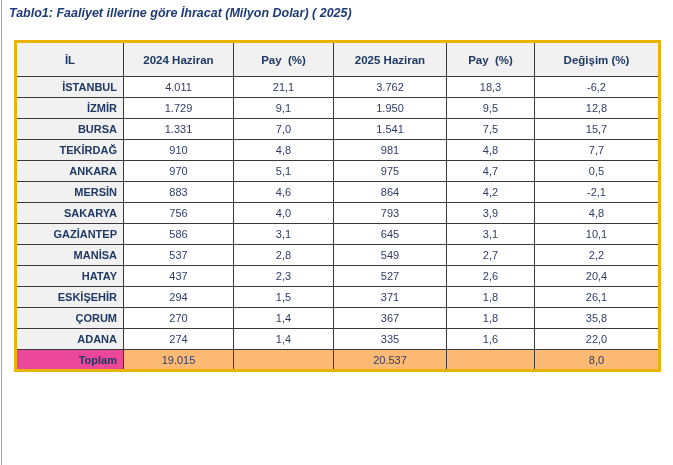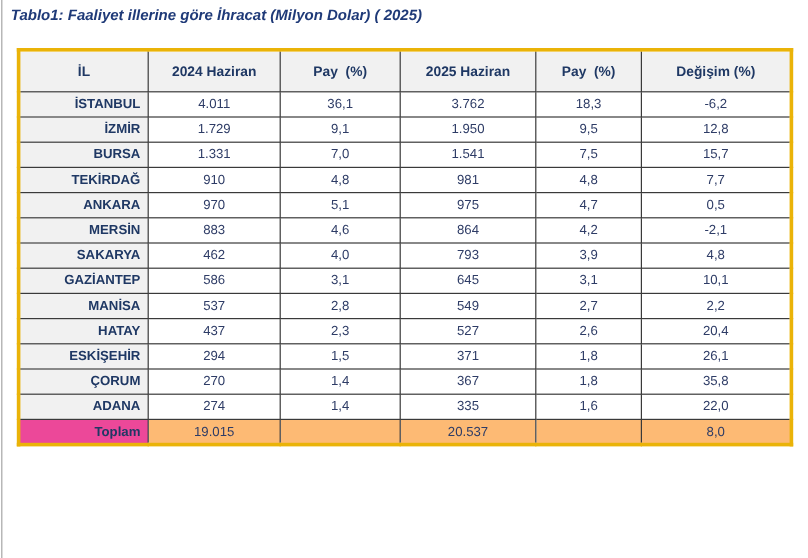--- a/index.html
+++ b/index.html
@@ -99,21 +99,21 @@
           <th>Pay  (%)</th>
           <th>2025 Haziran</th>
           <th>Pay  (%)</th>
           <th>Değişim (%)</th>
         </tr>
     </thead>
     <tbody>
         <tr>
           <td class="il-cell">İSTANBUL</td>
           <td>4.011</td>
-          <td>36,1</td>
+          <td>21,1</td>
           <td>3.762</td>
           <td>18,3</td>
           <td>-6,2</td>
         </tr>
         <tr>
           <td class="il-cell">İZMİR</td>
           <td>1.729</td>
           <td>9,1</td>
           <td>1.950</td>
           <td>9,5</td>
@@ -146,21 +146,21 @@
         <tr>
           <td class="il-cell">MERSİN</td>
           <td>883</td>
           <td>4,6</td>
           <td>864</td>
           <td>4,2</td>
           <td>-2,1</td>
         </tr>
         <tr>
           <td class="il-cell">SAKARYA</td>
-          <td>462</td>
+          <td>756</td>
           <td>4,0</td>
           <td>793</td>
           <td>3,9</td>
           <td>4,8</td>
         </tr>
         <tr>
           <td class="il-cell">GAZİANTEP</td>
           <td>586</td>
           <td>3,1</td>
           <td>645</td>

